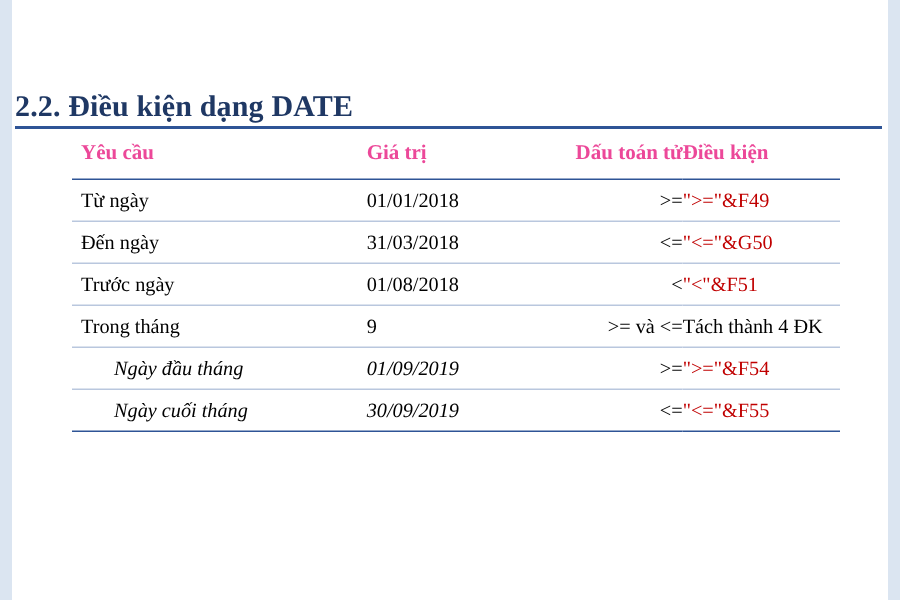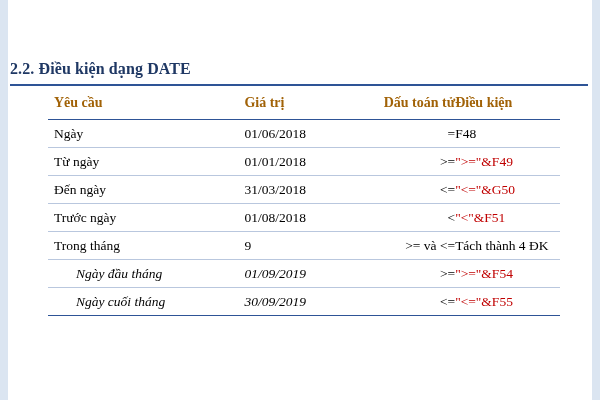--- a/index.html
+++ b/index.html
@@ -38,21 +38,21 @@
     top: 0;
     bottom: 0;
     background: #ffffff;
   }
 
   .heading {
     position: absolute;
     left: 2px;
     top: 60px;
     font-family: "Liberation Serif", serif;
-    font-size: 16px;
+    font-size: 20px;
     font-weight: bold;
     color: #1f3864;
     letter-spacing: 0.1px;
     white-space: nowrap;
   }
   .heading-rule {
     position: absolute;
     left: 2px;
     top: 84px;
     width: 578px;
@@ -71,21 +71,21 @@
     color: #000000;
   }
   table.date-table th,
   table.date-table td {
     padding: 0;
     height: 27px;
     vertical-align: middle;
     white-space: nowrap;
   }
   table.date-table thead th {
-    color: #a16207;
+    color: #ec4899;
     font-weight: bold;
     font-size: 14px;
     border-bottom: 1.6px solid #2e5496;
     padding-bottom: 3px;
     height: 26px;
   }
   table.date-table tbody td {
     border-bottom: 0.9px solid #b9c7de;
   }
   table.date-table tbody tr:last-child td {
@@ -124,26 +124,20 @@
       <thead>
         <tr>
           <th class="col-req">Yêu cầu</th>
           <th class="col-val">Giá trị</th>
           <th class="col-op">Dấu toán tử</th>
           <th class="col-cond">Điều kiện</th>
         </tr>
       </thead>
       <tbody>
         <tr>
-          <td class="col-req">Ngày</td>
-          <td class="col-val">01/06/2018</td>
-          <td class="col-op">=</td>
-          <td class="col-cond">F48</td>
-        </tr>
-        <tr>
           <td class="col-req">Từ ngày</td>
           <td class="col-val">01/01/2018</td>
           <td class="col-op">&gt;=</td>
           <td class="col-cond cond-red">"&gt;="&amp;F49</td>
         </tr>
         <tr>
           <td class="col-req">Đến ngày</td>
           <td class="col-val">31/03/2018</td>
           <td class="col-op">&lt;=</td>
           <td class="col-cond cond-red">"&lt;="&amp;G50</td>

